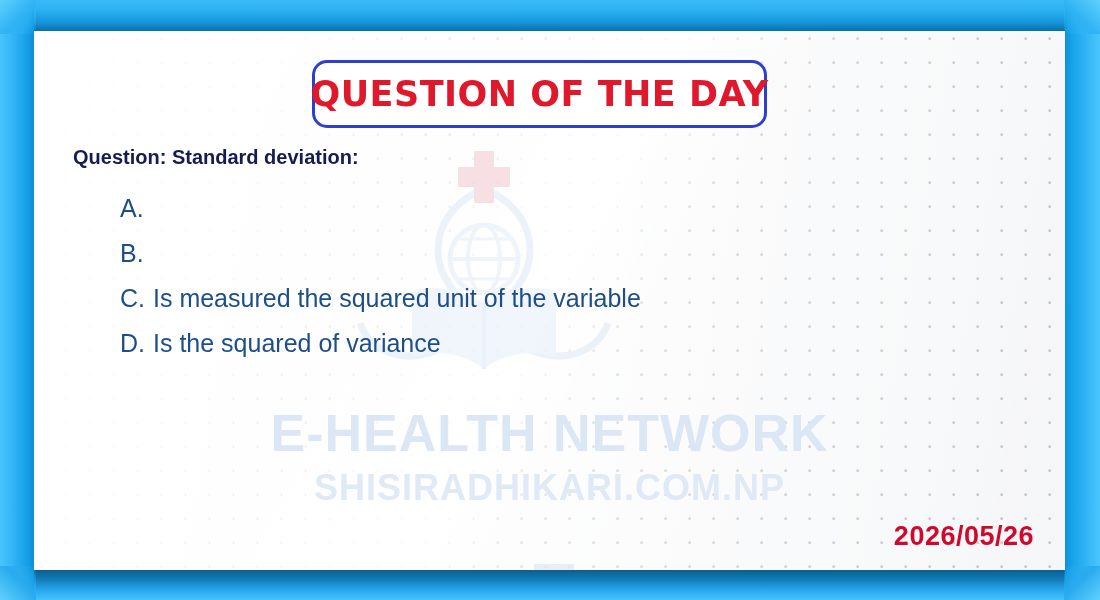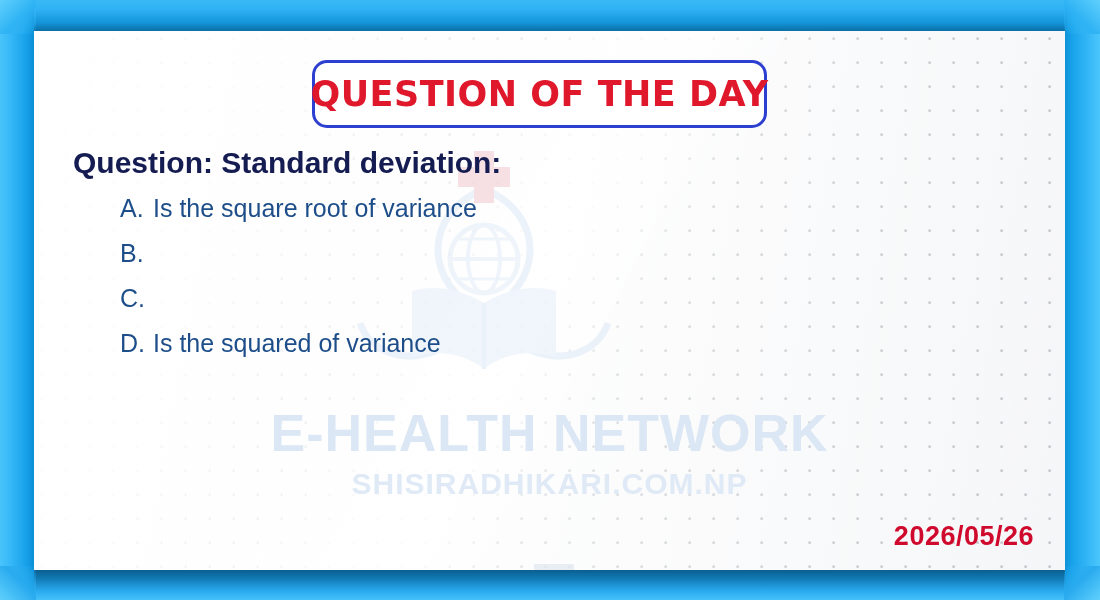--- a/index.html
+++ b/index.html
@@ -152,21 +152,21 @@
     font-family: "DejaVu Sans", sans-serif;
     white-space: nowrap;
   }
 
   
   .question-line {
     position: absolute;
     left: 39px;
     top: 115px;
     color: #151c52;
-    font-size: 30px;
+    font-size: 20px;
     font-weight: bold;
     white-space: nowrap;
   }
   .options {
     position: absolute;
     left: 86px;
     top: 163px;
     width: 900px;
   }
   .option-row {
@@ -198,21 +198,21 @@
     pointer-events: none;
     user-select: none;
   }
   .wm-site {
     position: absolute;
     left: 0;
     top: 436px;
     width: 1031px;
     text-align: center;
     color: #dfeaf6;
-    font-size: 30px;
+    font-size: 36px;
     font-weight: bold;
     letter-spacing: 1px;
     pointer-events: none;
     user-select: none;
   }
 
   
   .date-stamp {
     position: absolute;
     right: 31px;
@@ -272,27 +272,27 @@
 
     <div class="title-box">
       <span class="title-text">QUESTION OF THE DAY</span>
     </div>
 
     <div class="question-line">Question: Standard deviation:</div>
 
     <div class="options">
       <div class="option-row">
         <span class="option-letter">A.</span>
-        <span class="option-text">Is the square root of variance</span>
       </div>
       <div class="option-row">
         <span class="option-letter">B.</span>
       </div>
       <div class="option-row">
         <span class="option-letter">C.</span>
+        <span class="option-text">Is measured the squared unit of the variable</span>
       </div>
       <div class="option-row">
         <span class="option-letter">D.</span>
         <span class="option-text">Is the squared of variance</span>
       </div>
     </div>
 
     <div class="date-stamp">2026/05/26</div>
 
     <div class="bottom-tab"></div>

